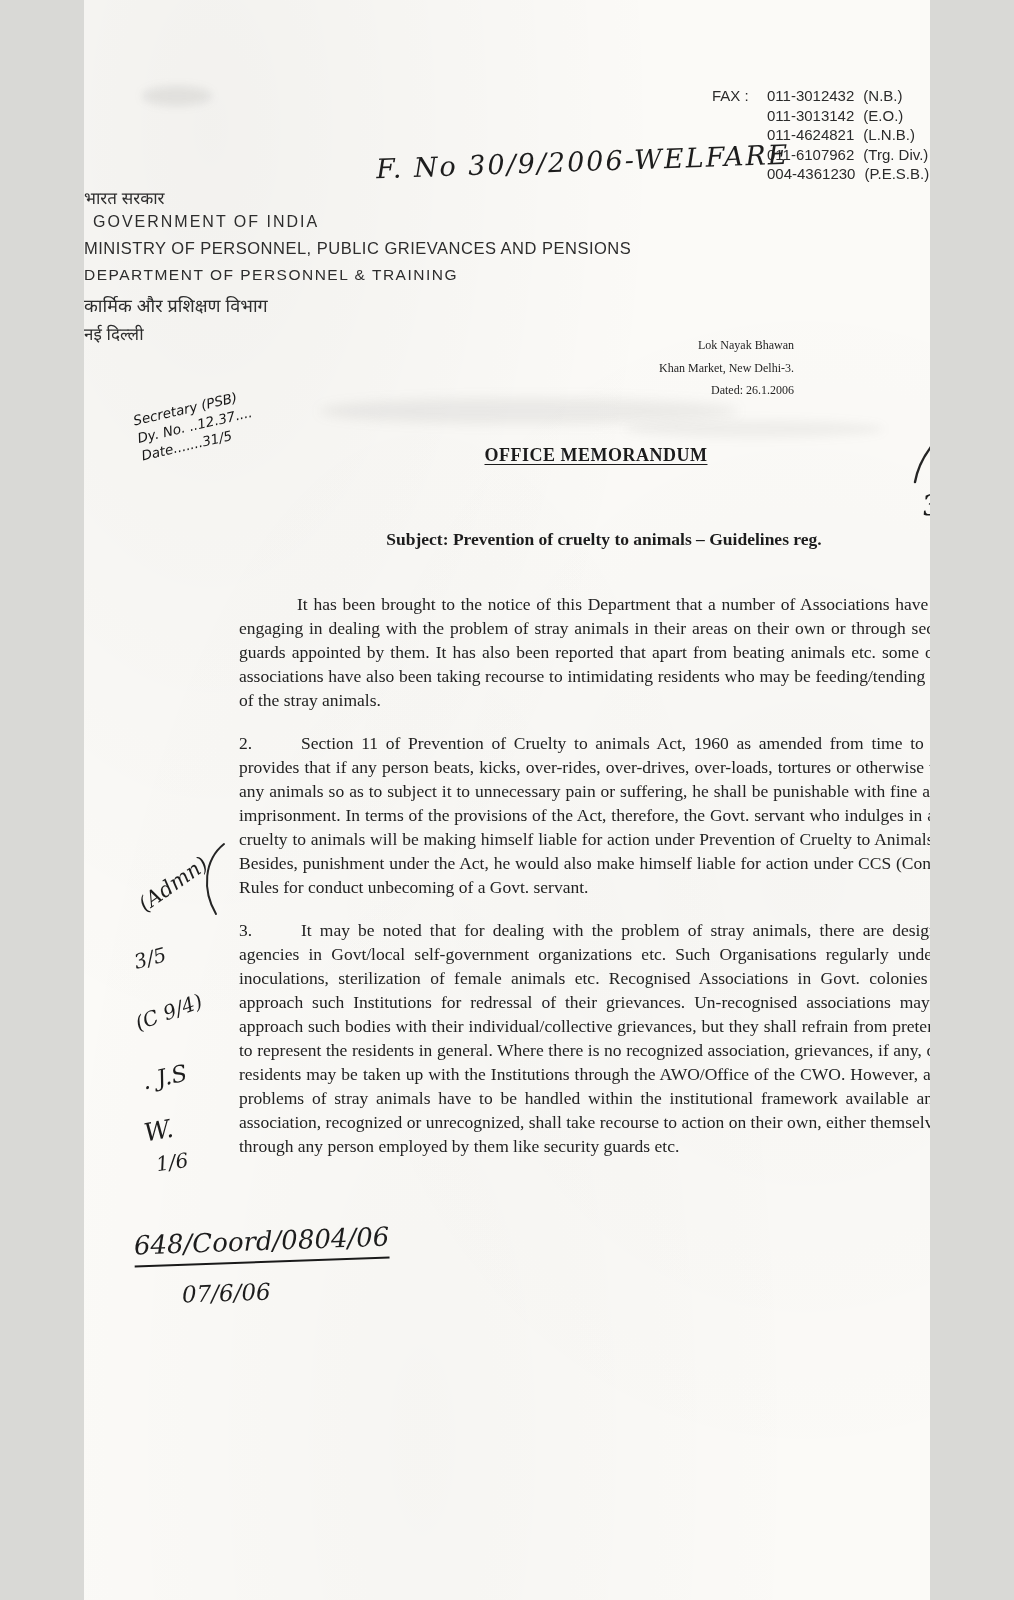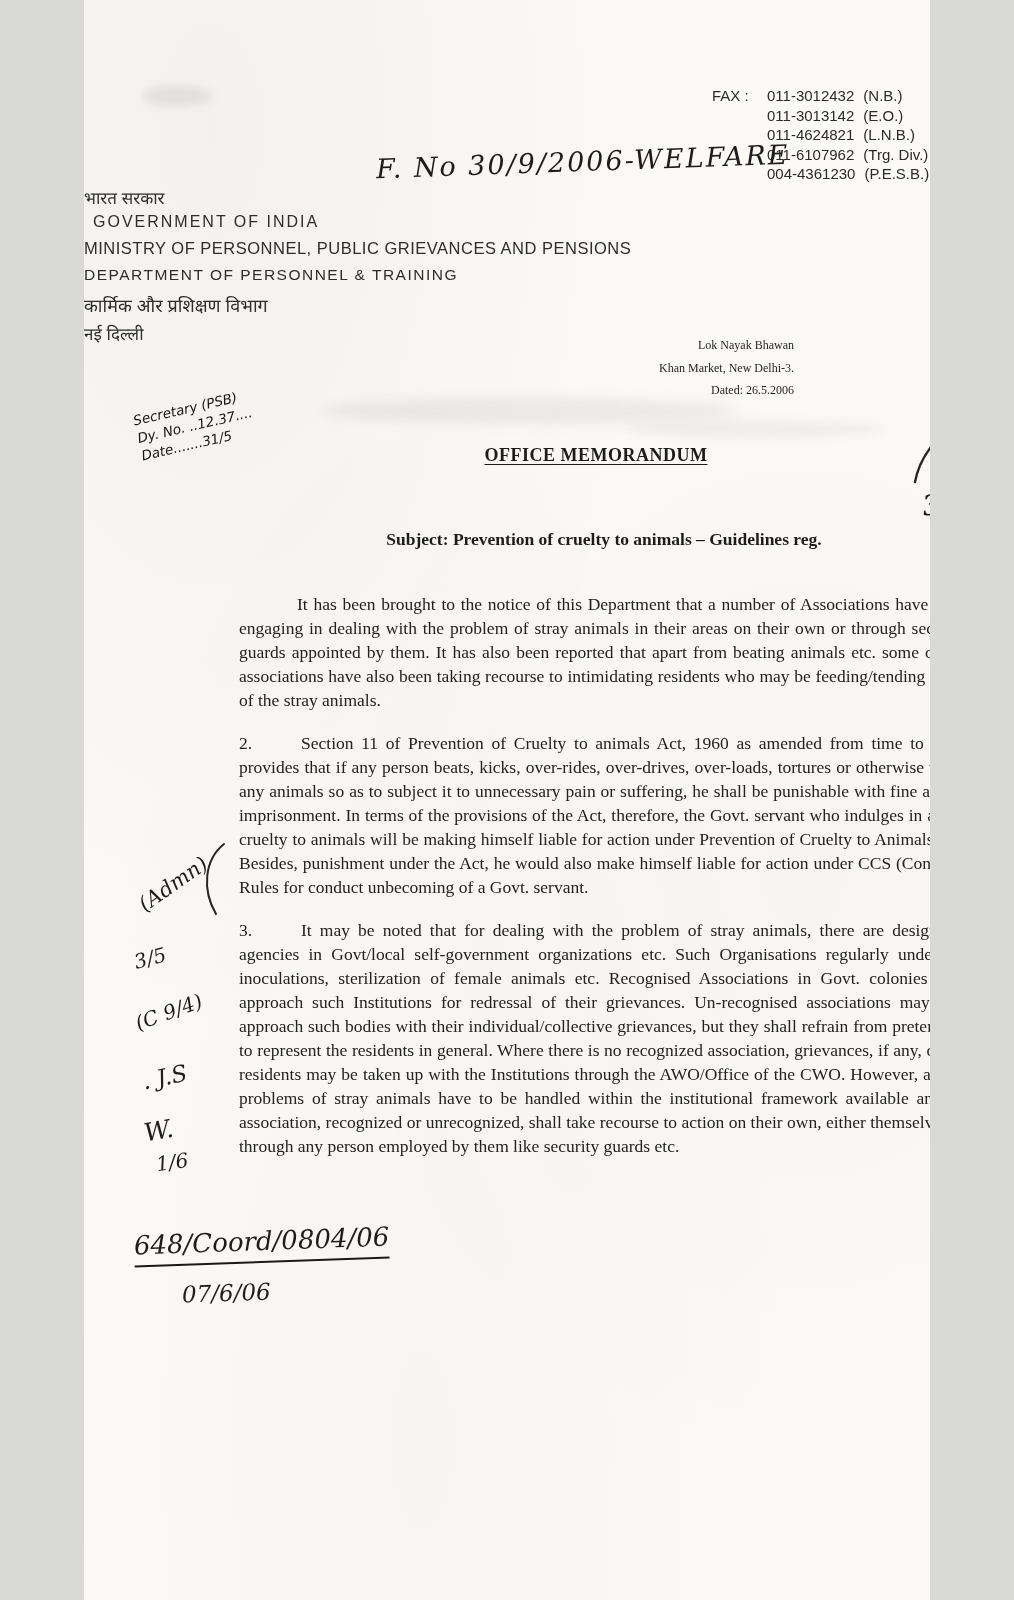--- a/index.html
+++ b/index.html
@@ -172,21 +172,21 @@
     <div class="lh lh-govt">GOVERNMENT OF INDIA</div>
     <div class="lh lh-min">MINISTRY OF PERSONNEL, PUBLIC GRIEVANCES AND PENSIONS</div>
     <div class="lh lh-dept">DEPARTMENT OF PERSONNEL &amp; TRAINING</div>
     <div class="lh lh-hindi3">कार्मिक और प्रशिक्षण विभाग</div>
     <div class="lh lh-hindi4">नई दिल्ली</div>
   </div>
 
   <div class="address">
     <div>Lok Nayak Bhawan</div>
     <div>Khan Market, New Delhi-3.</div>
-    <div>Dated: 26.5.2006</div>
+    <div>Dated: 26.1.2006</div>
   </div>
 
   <div class="stamp">
     <div>Secretary (PSB)</div>
     <div>Dy. No. ..12.37....</div>
     <div>Date.......31/5</div>
   </div>
 
   <div class="memo-title">OFFICE MEMORANDUM</div>
 

